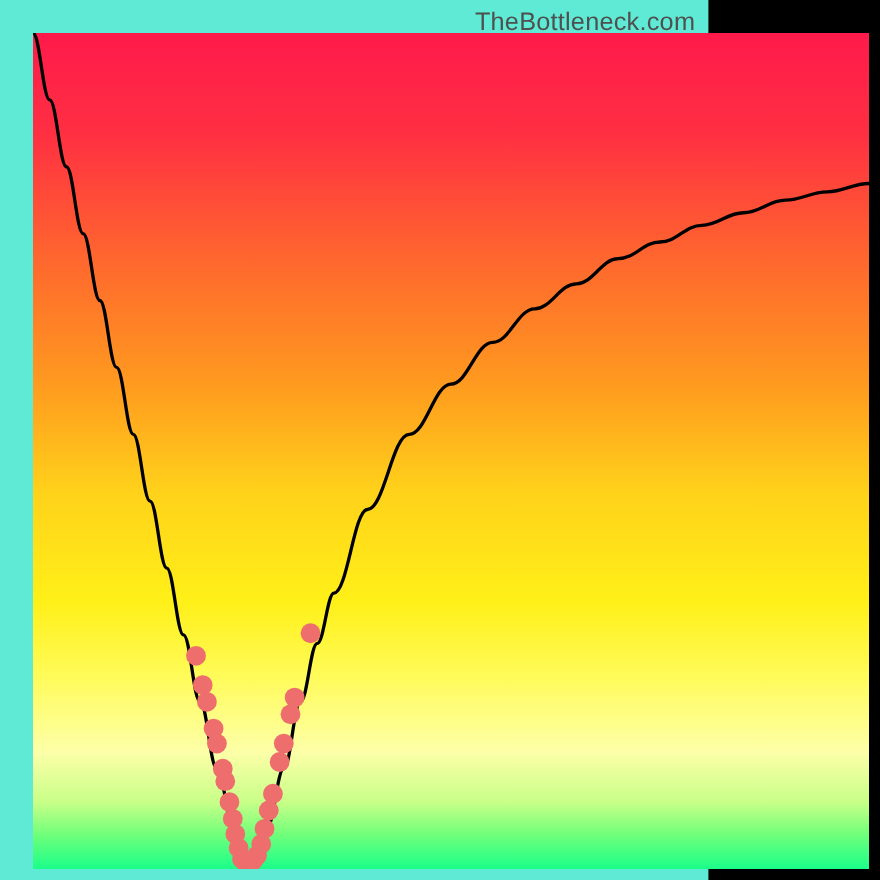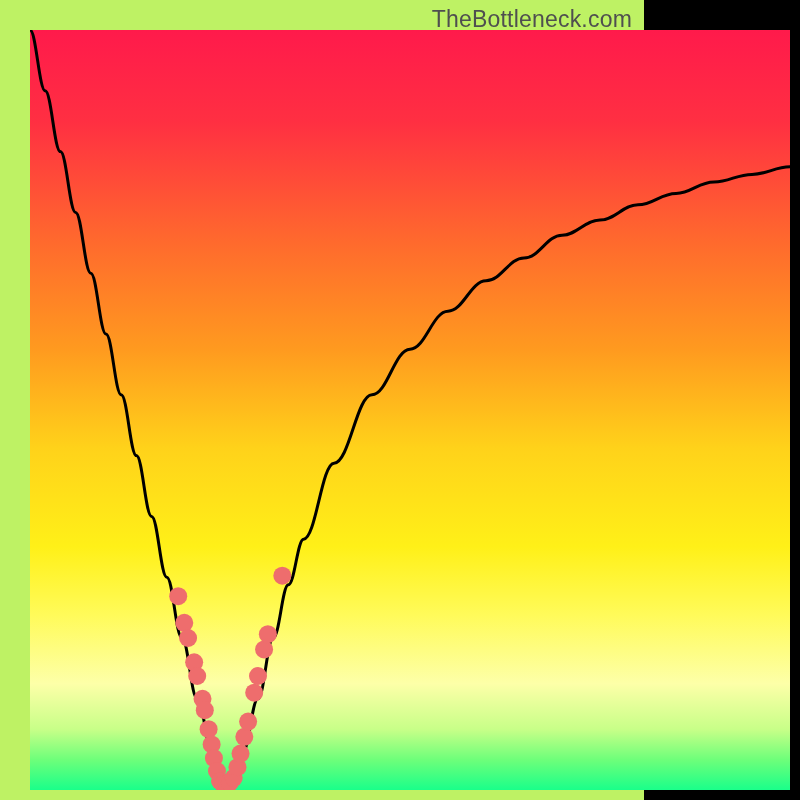--- a/index.html
+++ b/index.html
@@ -10,21 +10,21 @@
     overflow: hidden;
     background: #000;
     font-family: Arial, Helvetica, sans-serif;
   }
   .frame {
     position: absolute;
     left: 0;
     top: 0;
     width: 644px;
     height: 800px;
-    background: #bef264;
+    background: #5eead4;
   }
   .plot-area {
     position: absolute;
     left: 30px;
     top: 30px;
     width: 760px;
     height: 760px;
     overflow: hidden;
   }
   .gradient {

